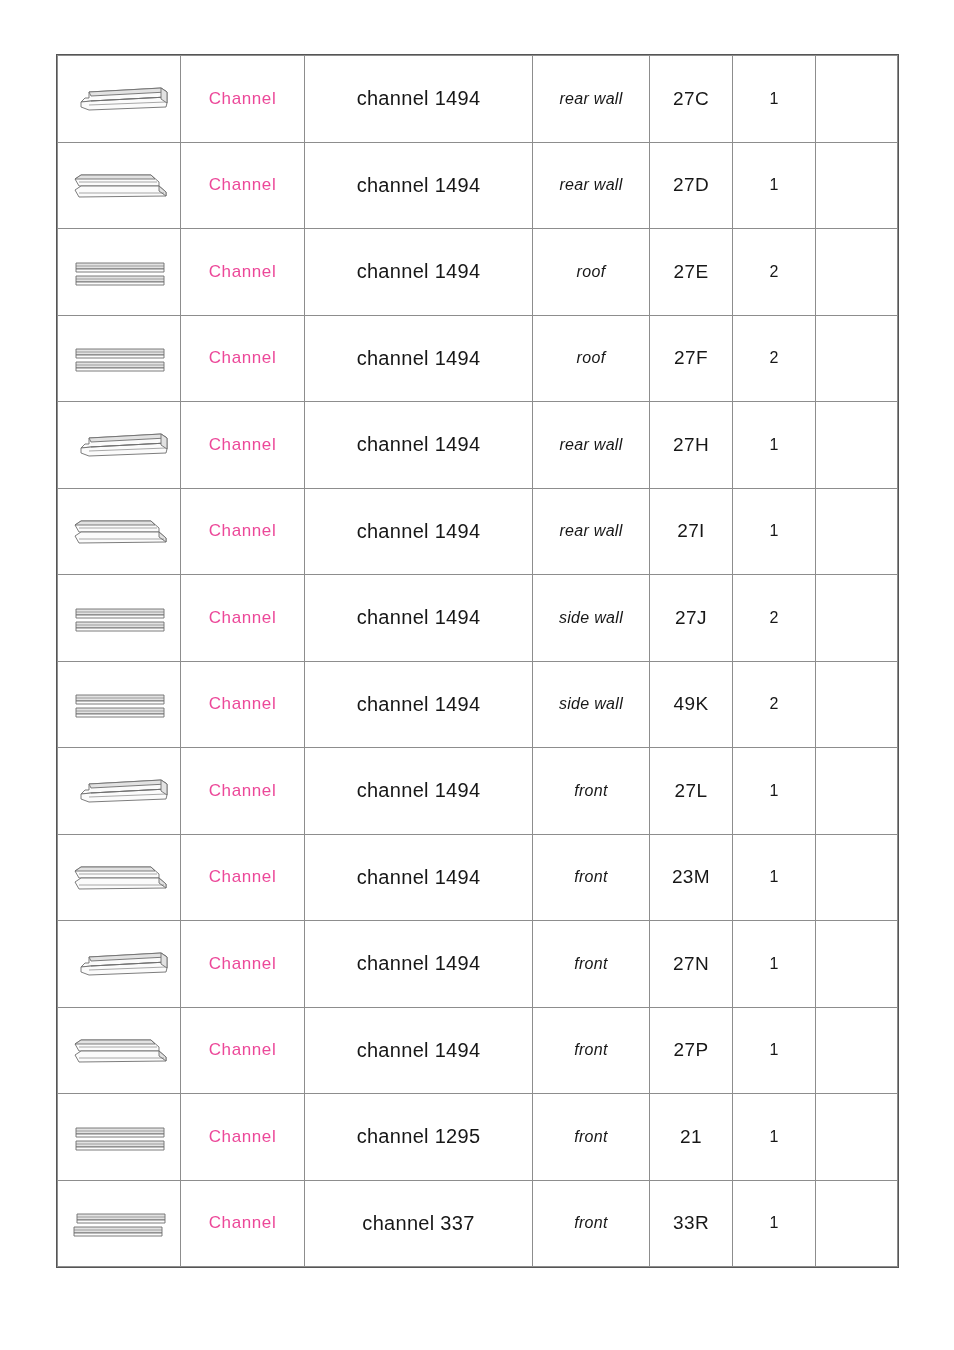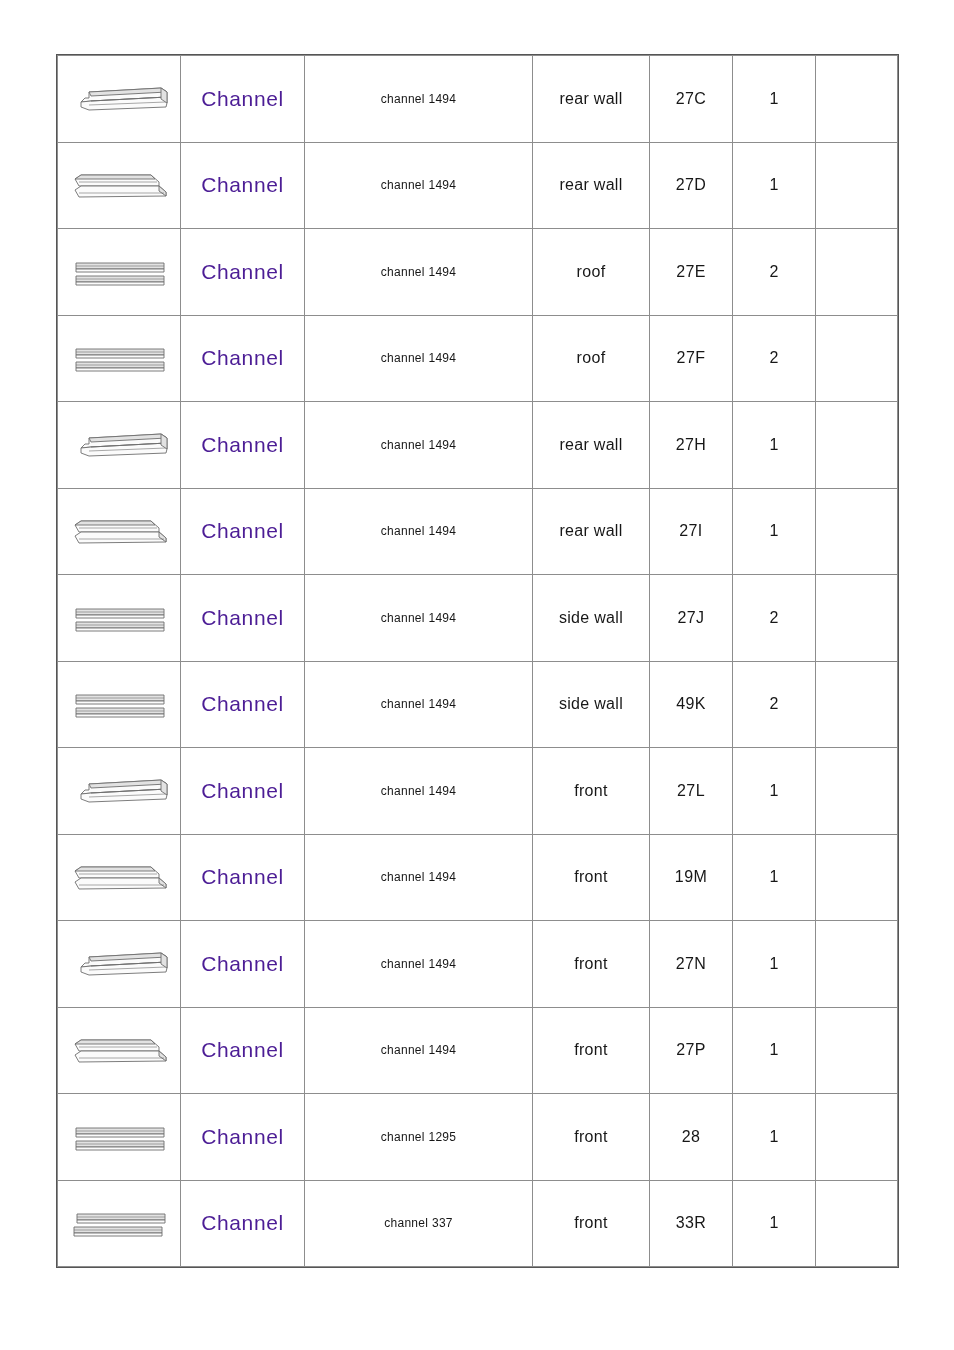--- a/index.html
+++ b/index.html
@@ -50,36 +50,37 @@
 
   .col-img    { width: 123px; }
   .col-type   { width: 124px; }
   .col-name   { width: 228px; }
   .col-loc    { width: 117px; }
   .col-ref    { width: 83px;  }
   .col-qty    { width: 83px;  }
   .col-notes  { width: 82px;  }
 
   .cell-type {
-    font-size: 21px;
+    font-size: 17px;
     letter-spacing: 0.6px;
-    color: #4c1d95;
+    color: #ec4899;
   }
   .cell-name {
-    font-size: 12px;
+    font-size: 20px;
     letter-spacing: 0.3px;
     color: #171717;
   }
   .cell-loc {
     font-size: 16px;
     letter-spacing: 0.3px;
     color: #171717;
+    font-style: italic;
   }
   .cell-ref {
-    font-size: 16px;
+    font-size: 19px;
     letter-spacing: 0.4px;
     color: #171717;
   }
   .cell-qty {
     font-size: 16px;
     color: #171717;
   }
 
   .img-cell {
     padding: 0;
@@ -284,21 +285,21 @@
               <polygon points="8,17 14,13 84,13 88,17" fill="#e2e2e2" stroke="#6e6e6e" stroke-width="0.9"></polygon>
               <polygon points="8,28 14,24 92,24 99,30 99,34 12,35" fill="#fbfbfb" stroke="#6e6e6e" stroke-width="0.9"></polygon>
               <polygon points="92,24 99,30 99,34 92,29" fill="#e2e2e2" stroke="#6e6e6e" stroke-width="0.9"></polygon>
               <polyline points="12,31 97,31" fill="none" stroke="#6e6e6e" stroke-width="0.6"></polyline>
               <polyline points="12,20 90,20" fill="none" stroke="#6e6e6e" stroke-width="0.6"></polyline>
             </svg>
           </td>
           <td class="cell-type">Channel</td>
           <td class="cell-name">channel 1494</td>
           <td class="cell-loc">front</td>
-          <td class="cell-ref">19M</td>
+          <td class="cell-ref">23M</td>
           <td class="cell-qty">1</td>
           <td class="cell-notes"></td>
         </tr>
         <tr>
           <td class="img-cell">
             <svg width="104" height="46" viewBox="0 0 104 46" xmlns="http://www.w3.org/2000/svg" shape-rendering="geometricPrecision">
               <polygon points="14,26 18,22 22,22 22,16 94,12 100,16 100,21 24,25" fill="#fbfbfb" stroke="#6e6e6e" stroke-width="0.9"></polygon>
               <polygon points="22,16 94,12 100,16 24,20" fill="#e2e2e2" stroke="#6e6e6e" stroke-width="0.9"></polygon>
               <polygon points="14,26 24,25 100,21 100,27 99,31 22,34 14,31" fill="#fbfbfb" stroke="#6e6e6e" stroke-width="0.9"></polygon>
               <polyline points="24,25 100,21" fill="none" stroke="#6e6e6e" stroke-width="0.9"></polyline>
@@ -338,21 +339,21 @@
               <polygon points="9,20 97,20 97,23 9,23" fill="#fbfbfb" stroke="#6e6e6e" stroke-width="0.9"></polygon>
               <polygon points="9,27 97,27 97,33 9,33" fill="#e2e2e2" stroke="#6e6e6e" stroke-width="0.9"></polygon>
               <polygon points="9,33 97,33 97,36 9,36" fill="#fbfbfb" stroke="#6e6e6e" stroke-width="0.9"></polygon>
               <polyline points="9,17 97,17" fill="none" stroke="#6e6e6e" stroke-width="0.6"></polyline>
               <polyline points="9,30 97,30" fill="none" stroke="#6e6e6e" stroke-width="0.6"></polyline>
             </svg>
           </td>
           <td class="cell-type">Channel</td>
           <td class="cell-name">channel 1295</td>
           <td class="cell-loc">front</td>
-          <td class="cell-ref">28</td>
+          <td class="cell-ref">21</td>
           <td class="cell-qty">1</td>
           <td class="cell-notes"></td>
         </tr>
         <tr>
           <td class="img-cell">
             <svg width="104" height="46" viewBox="0 0 104 46" xmlns="http://www.w3.org/2000/svg" shape-rendering="geometricPrecision">
               <polygon points="10,14 98,14 98,20 10,20" fill="#e2e2e2" stroke="#6e6e6e" stroke-width="0.9"></polygon>
               <polygon points="10,20 98,20 98,23 10,23" fill="#fbfbfb" stroke="#6e6e6e" stroke-width="0.9"></polygon>
               <polygon points="7,27 95,27 95,33 7,33" fill="#e2e2e2" stroke="#6e6e6e" stroke-width="0.9"></polygon>
               <polygon points="7,33 95,33 95,36 7,36" fill="#fbfbfb" stroke="#6e6e6e" stroke-width="0.9"></polygon>

